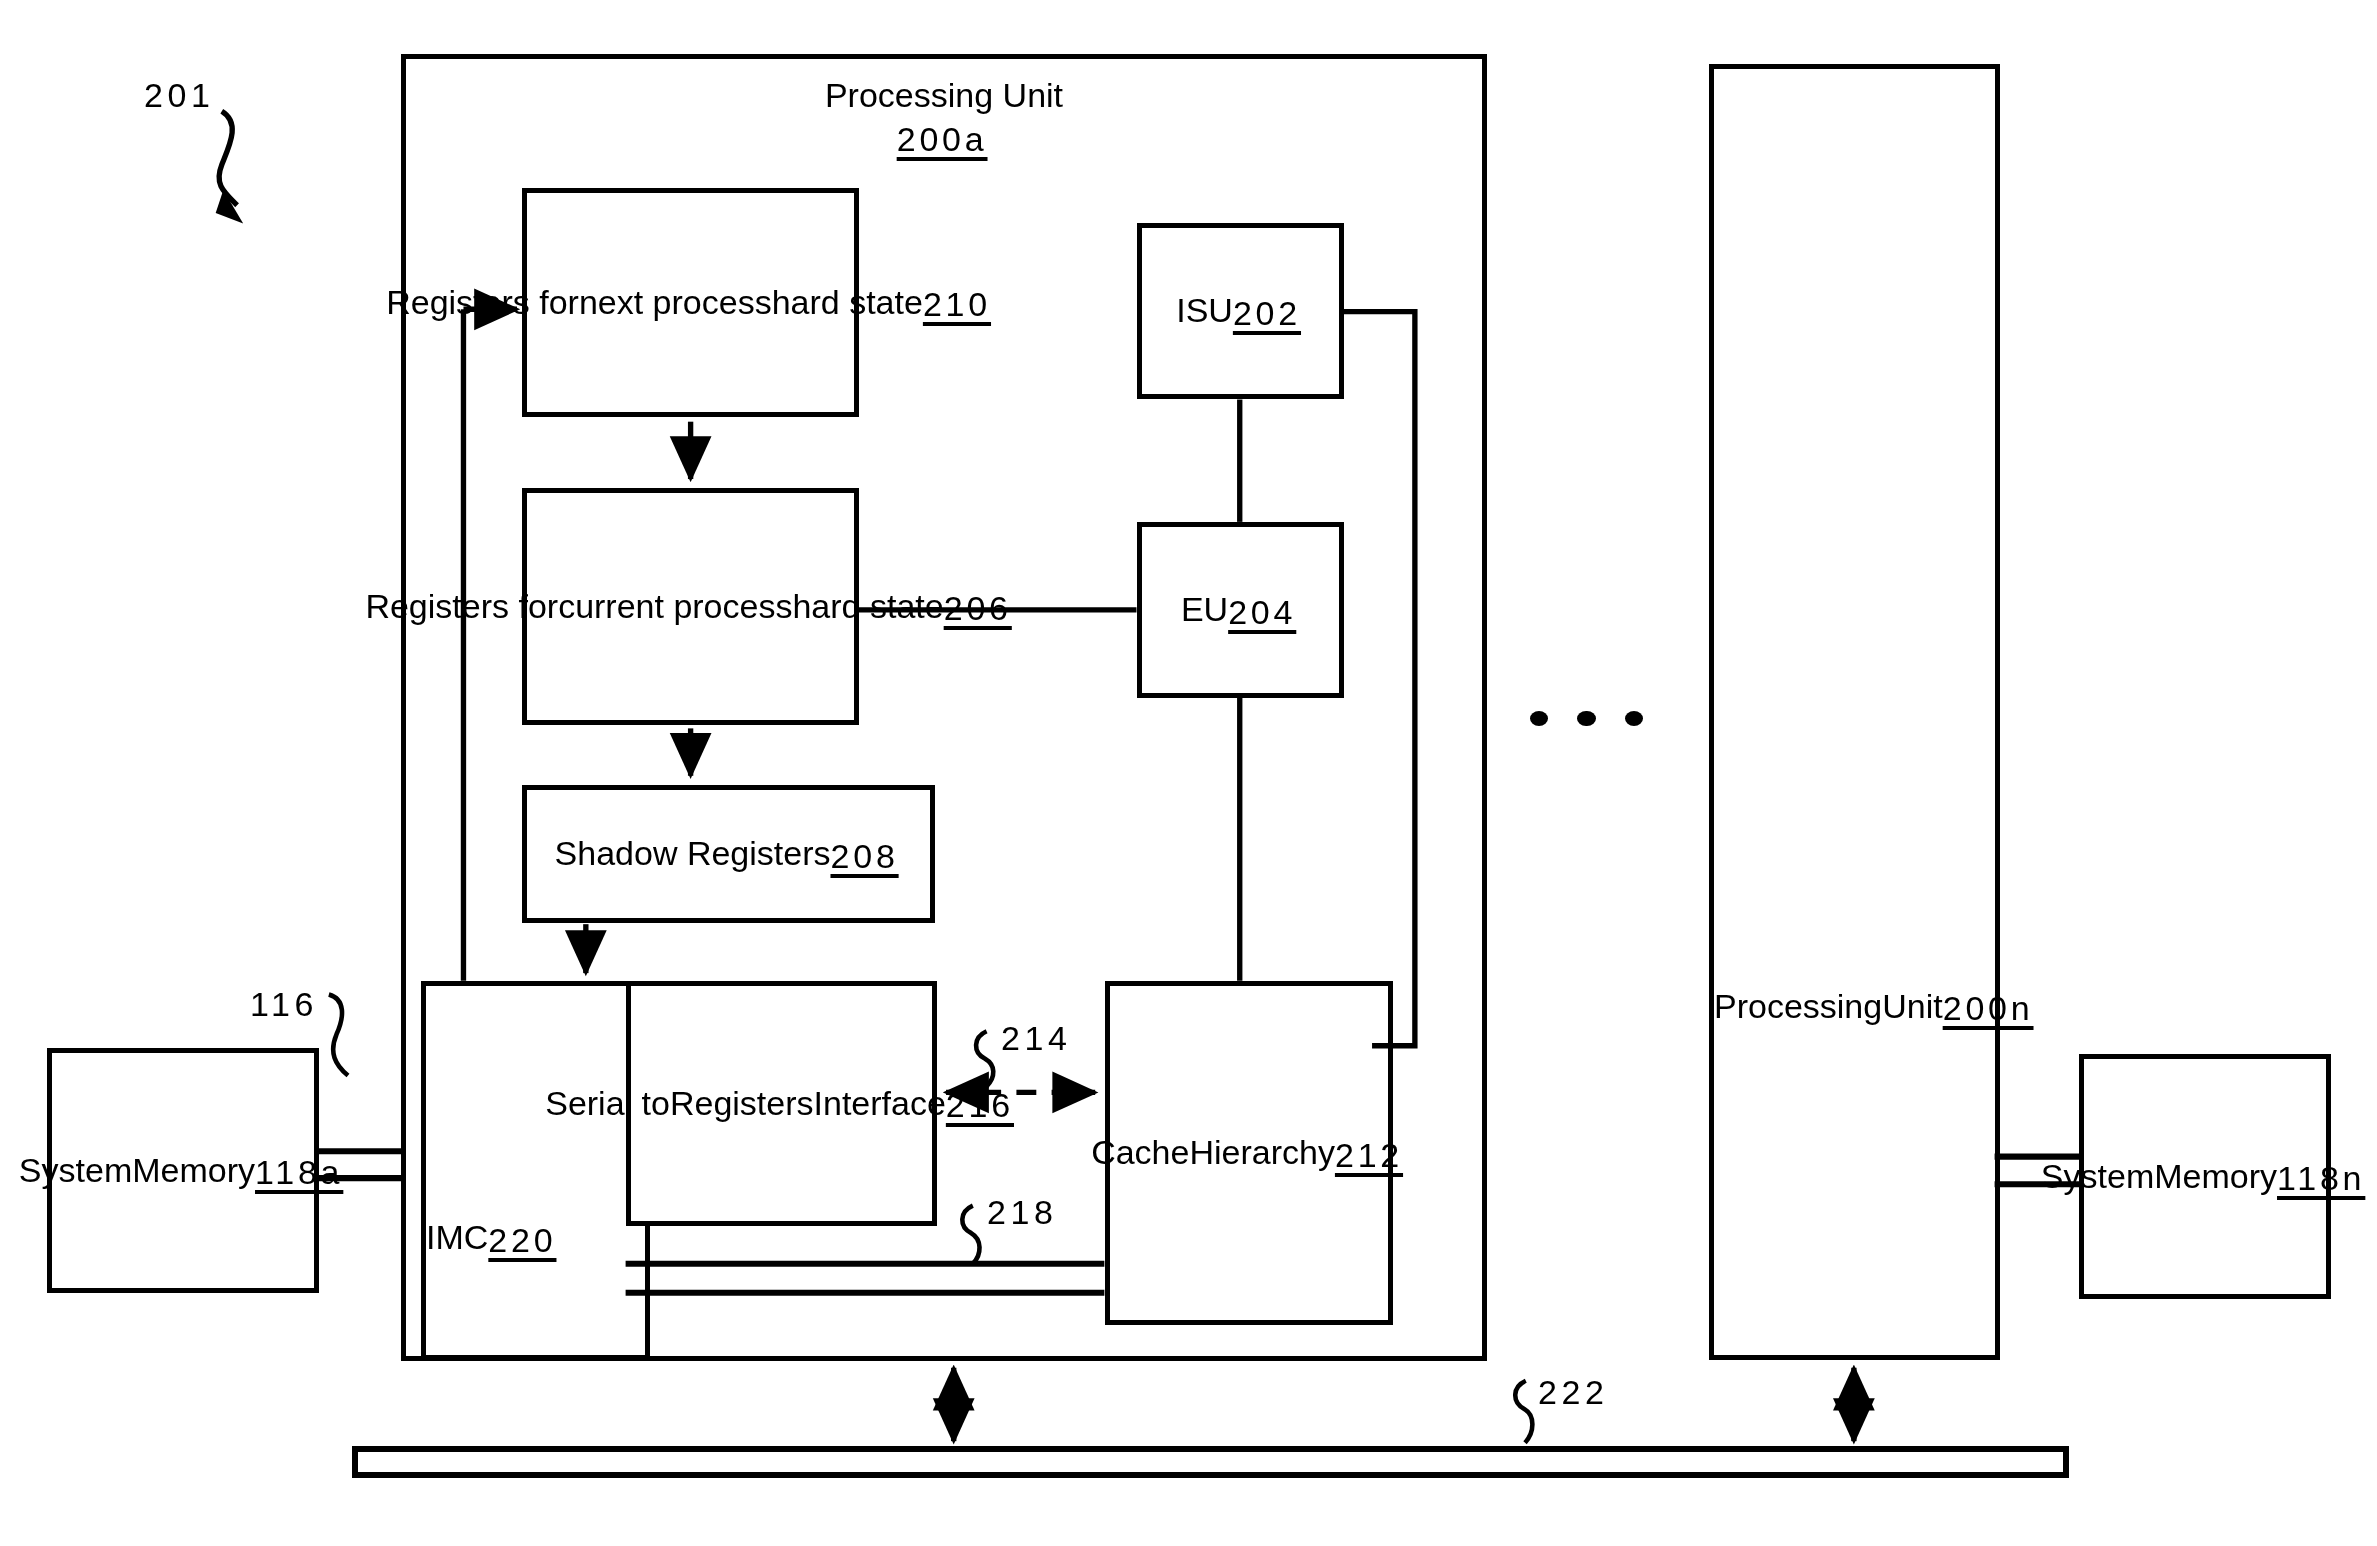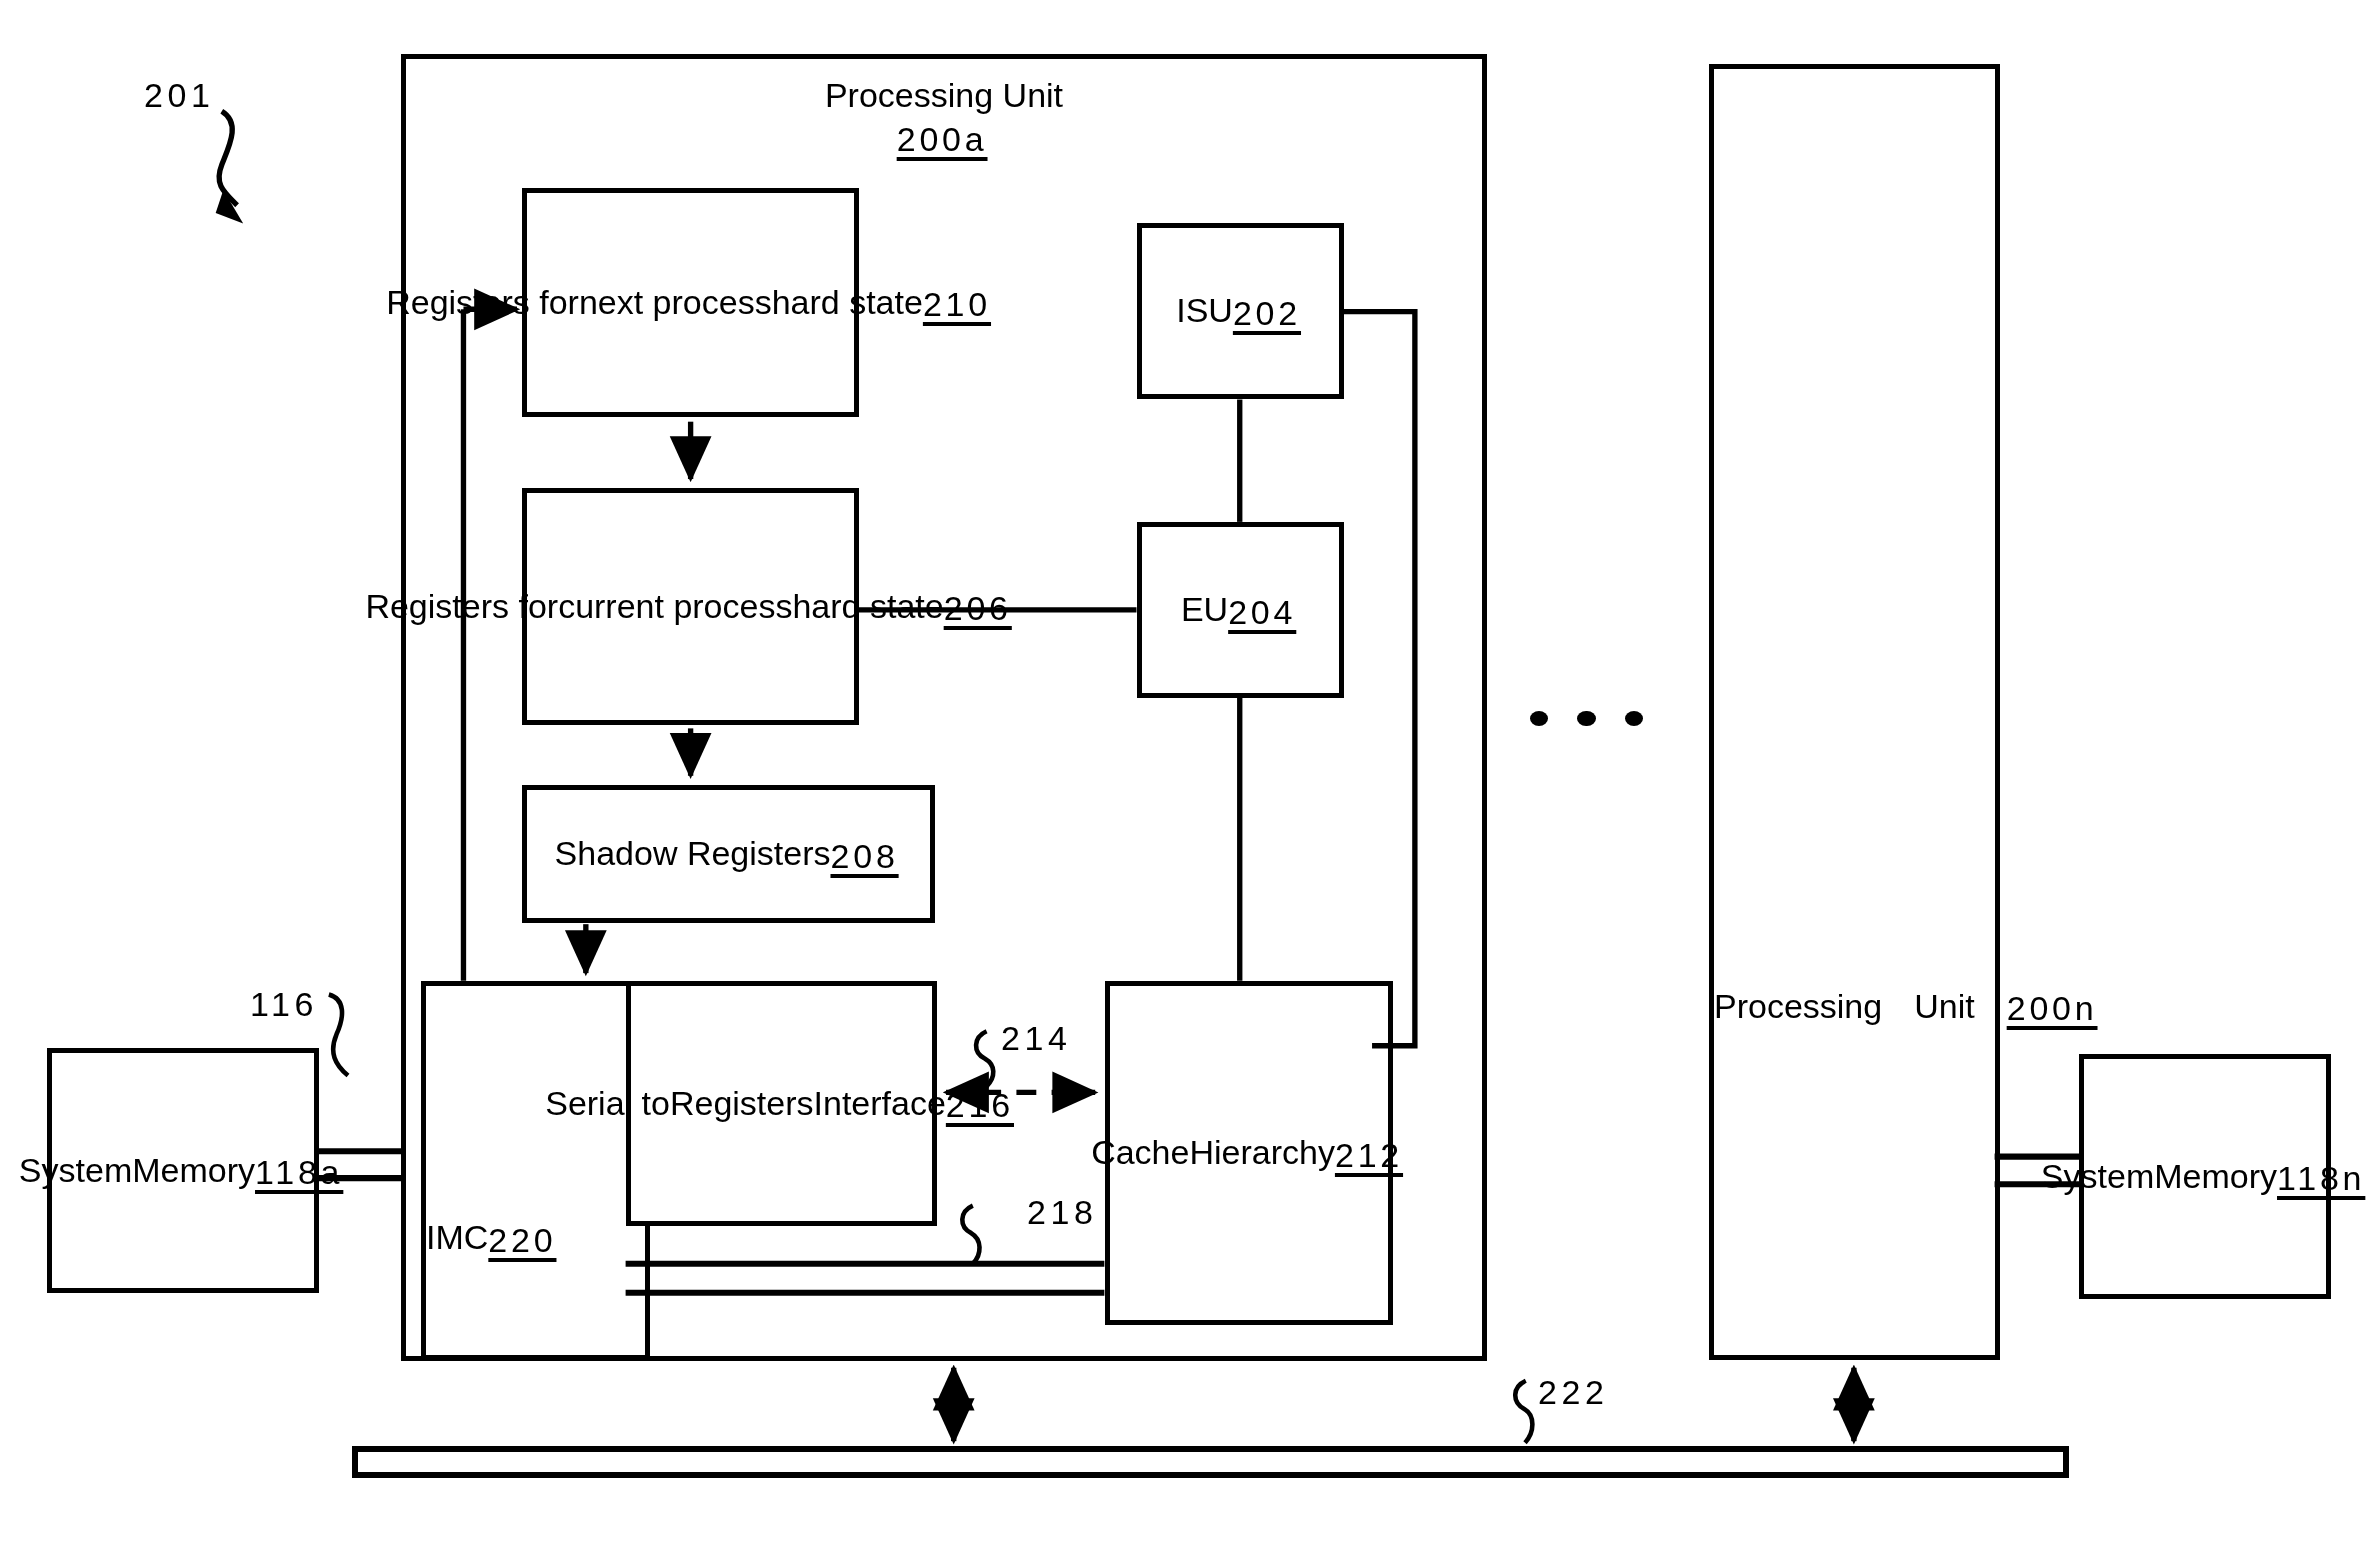--- a/index.html
+++ b/index.html
@@ -139,21 +139,21 @@
     <div class="refnum">220</div>
   </div>
 
   <div class="box" style="left:626px; top:981px; width:311px; height:245px;">
     <div class="label">Serial to</div>
     <div class="label">Registers</div>
     <div class="label">Interface</div>
     <div class="refnum">216</div>
   </div>
 
-  <div class="box" style="left:1709px; top:64px; width:291px; height:1296px; justify-content:flex-start; padding-top:589px;gap:32px;">
+  <div class="box" style="left:1709px; top:64px; width:291px; height:1296px; justify-content:flex-start; padding-top:589px;">
     <div class="label">Processing</div>
     <div class="label">Unit</div>
     <div class="refnum">200n</div>
   </div>
 
   <div class="box" style="left:47px; top:1048px; width:272px; height:245px;">
     <div class="label">System</div>
     <div class="label">Memory</div>
     <div class="refnum">118a</div>
   </div>
@@ -168,21 +168,21 @@
     <span></span>
     <span></span>
     <span></span>
   </div>
 
   <div class="thickbar" style="left:352px; top:1446px; width:1717px; height:32px;"></div>
 
   <div class="freeref" style="left:144px; top:76px;">201</div>
   <div class="freeref" style="left:250px; top:985px;">116</div>
   <div class="freeref" style="left:1001px; top:1019px;">214</div>
-  <div class="freeref" style="left:987px; top:1193px;margin-left:40px;">218</div>
+  <div class="freeref" style="left:987px; top:1193px;">218</div>
   <div class="freeref" style="left:1538px; top:1373px;">222</div>
 
   <svg class="overlay" viewBox="0 0 3108 2022">
     <defs>
       <marker id="arrow" markerWidth="9" markerHeight="9" refX="8" refY="4.5" orient="auto" markerUnits="strokeWidth">
         <path d="M0,0.6 L8.6,4.5 L0,8.4 z" fill="#000"></path>
       </marker>
       <marker id="arrowStart" markerWidth="9" markerHeight="9" refX="0.6" refY="4.5" orient="auto" markerUnits="strokeWidth">
         <path d="M8.6,0.6 L0,4.5 L8.6,8.4 z" fill="#000"></path>
       </marker>

